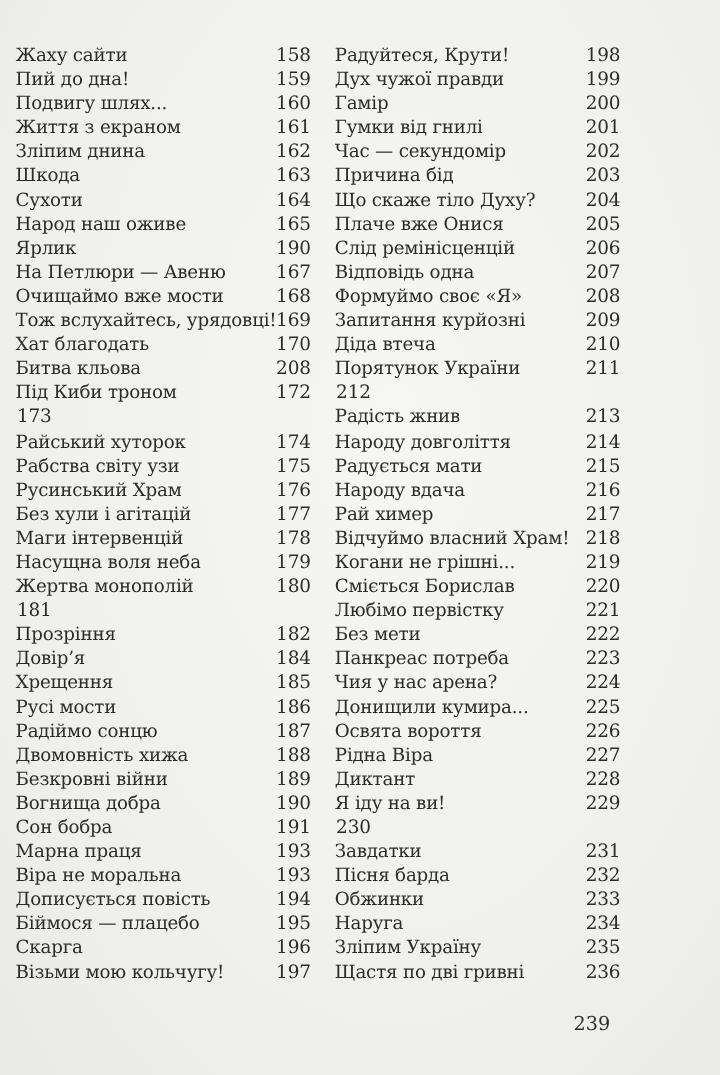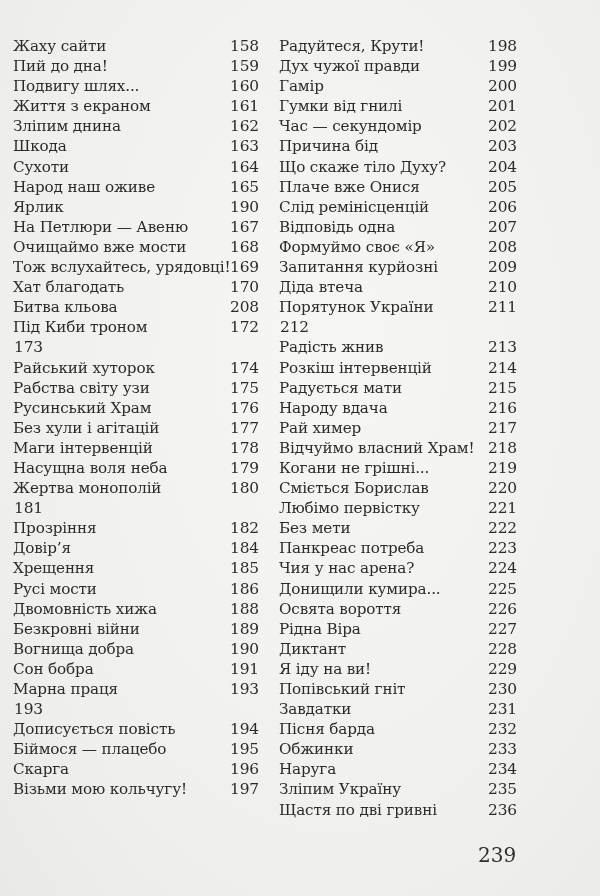--- a/index.html
+++ b/index.html
@@ -45,21 +45,21 @@
     .toc-title { overflow: hidden; }
     .toc-page {
       font-size: 15.4px;
       text-align: right;
       min-width: 30px;
     }
     .page-number {
       position: absolute;
       left: 478px;
       top: 843px;
-      font-size: 20px;
+      font-size: 16px;
       color: #2e2e2e;
     }
   </style>
 </head>
 <body>
 
 <div class="page">
   <ul class="toc-column toc-left" id="toc-left">
       <li class="toc-entry">
         <span class="toc-title">Жаху сайти</span>
@@ -165,40 +165,45 @@
       </li>
       <li class="toc-entry">
         <span class="toc-title">Хрещення</span>
         <span class="toc-page">185</span>
       </li>
       <li class="toc-entry">
         <span class="toc-title">Русі мости</span>
         <span class="toc-page">186</span>
       </li>
       <li class="toc-entry">
+        <span class="toc-title">Радіймо сонцю</span>
+        <span class="toc-page">187</span>
+      </li>
+      <li class="toc-entry">
         <span class="toc-title">Двомовність хижа</span>
         <span class="toc-page">188</span>
       </li>
       <li class="toc-entry">
         <span class="toc-title">Безкровні війни</span>
         <span class="toc-page">189</span>
       </li>
       <li class="toc-entry">
         <span class="toc-title">Вогнища добра</span>
         <span class="toc-page">190</span>
       </li>
       <li class="toc-entry">
         <span class="toc-title">Сон бобра</span>
         <span class="toc-page">191</span>
       </li>
       <li class="toc-entry">
         <span class="toc-title">Марна праця</span>
         <span class="toc-page">193</span>
       </li>
       <li class="toc-entry">
+        <span class="toc-title">Віра не моральна</span>
         <span class="toc-page">193</span>
       </li>
       <li class="toc-entry">
         <span class="toc-title">Дописується повість</span>
         <span class="toc-page">194</span>
       </li>
       <li class="toc-entry">
         <span class="toc-title">Біймося — плацебо</span>
         <span class="toc-page">195</span>
       </li>
@@ -269,21 +274,21 @@
         <span class="toc-page">211</span>
       </li>
       <li class="toc-entry">
         <span class="toc-page">212</span>
       </li>
       <li class="toc-entry">
         <span class="toc-title">Радість жнив</span>
         <span class="toc-page">213</span>
       </li>
       <li class="toc-entry">
-        <span class="toc-title">Розкіш інтервенцій</span>
+        <span class="toc-title">Народу довголіття</span>
         <span class="toc-page">214</span>
       </li>
       <li class="toc-entry">
         <span class="toc-title">Радується мати</span>
         <span class="toc-page">215</span>
       </li>
       <li class="toc-entry">
         <span class="toc-title">Народу вдача</span>
         <span class="toc-page">216</span>
       </li>
@@ -333,21 +338,20 @@
       </li>
       <li class="toc-entry">
         <span class="toc-title">Диктант</span>
         <span class="toc-page">228</span>
       </li>
       <li class="toc-entry">
         <span class="toc-title">Я іду на ви!</span>
         <span class="toc-page">229</span>
       </li>
       <li class="toc-entry">
-        <span class="toc-title">Попівський гніт</span>
         <span class="toc-page">230</span>
       </li>
       <li class="toc-entry">
         <span class="toc-title">Завдатки</span>
         <span class="toc-page">231</span>
       </li>
       <li class="toc-entry">
         <span class="toc-title">Пісня барда</span>
         <span class="toc-page">232</span>
       </li>

